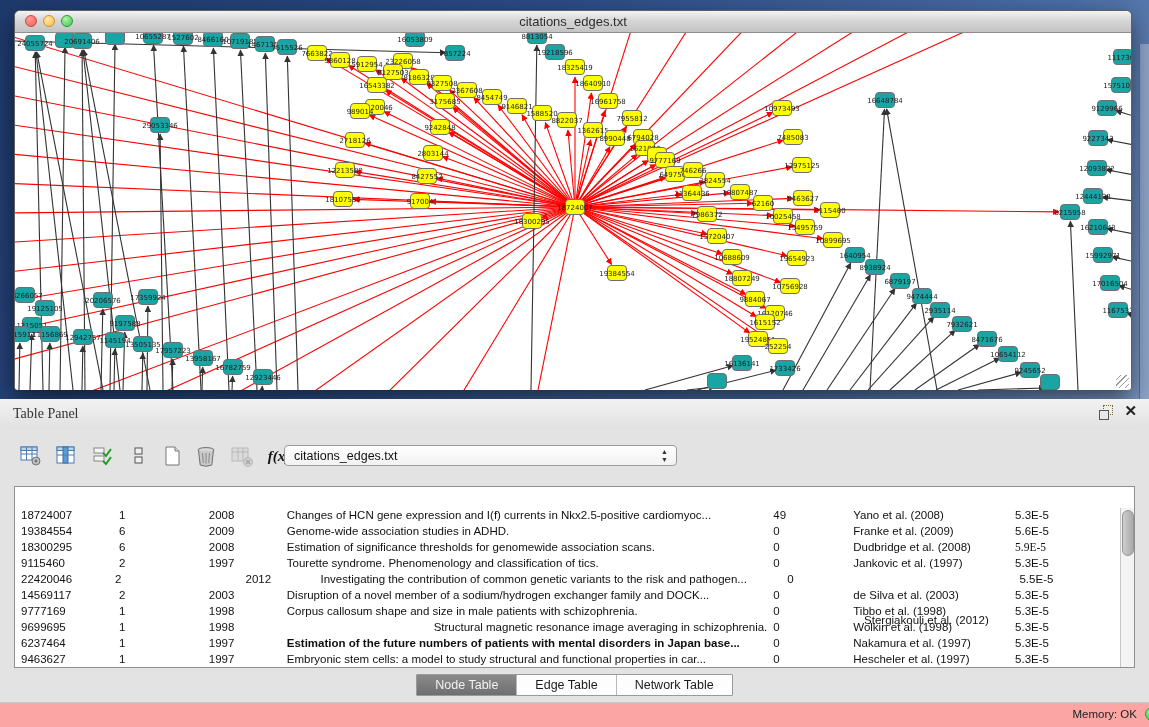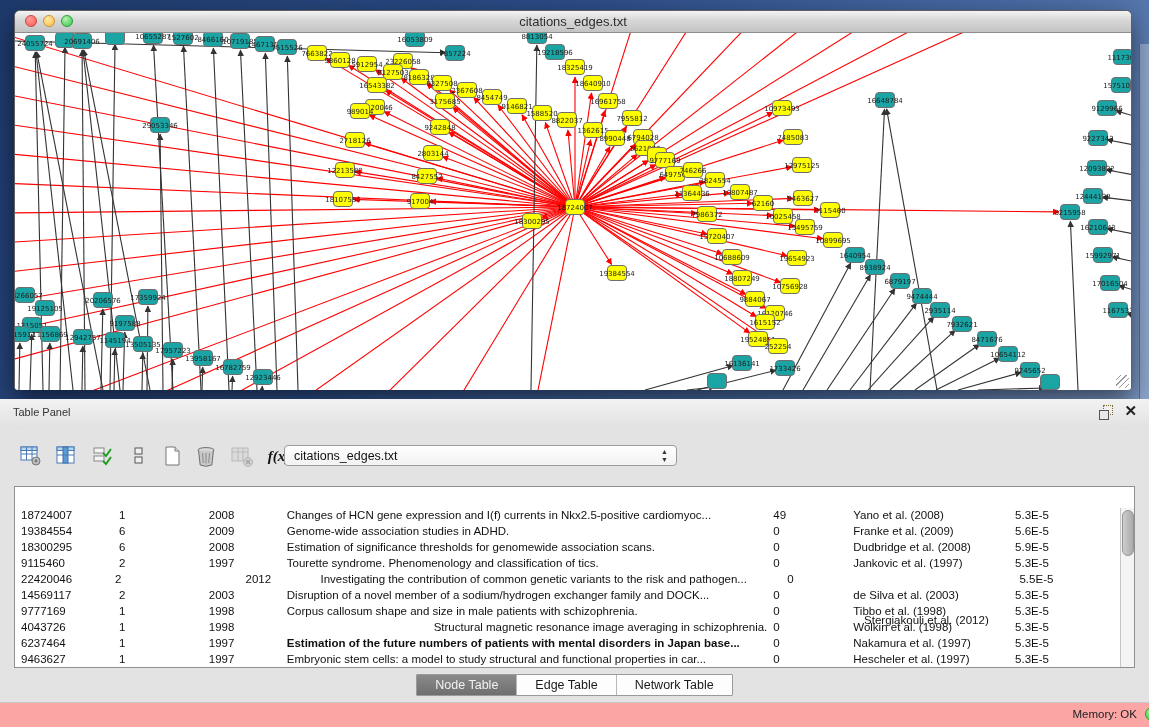--- a/index.html
+++ b/index.html
@@ -40,21 +40,21 @@
   .graph-canvas svg{position:absolute;left:0;top:0;}
   .grip{
     position:absolute;right:2px;bottom:2px;width:13px;height:13px;
     background:repeating-linear-gradient(135deg,transparent 0 3px,#9a9a9a 3px 4px);
   }
   
   .panel-header{
     position:absolute;left:0;top:399px;width:1149px;height:28px;
     background:linear-gradient(#f2f2f2,#e2e2e2);
   }
-  .panel-title{position:absolute;left:13px;top:7px;font-size:11px;color:#333;}
+  .panel-title{position:absolute;left:13px;top:7px;font-size:14px;color:#333;font-family:Liberation Serif, serif;}
   .float-icon{position:absolute;right:36px;top:6px;width:14px;height:14px;cursor:pointer;}
   .float-icon .b1{position:absolute;left:4px;top:0;width:8px;height:8px;border:1px dotted #7a6a30;background:#eee;}
   .float-icon .b2{position:absolute;left:0;top:5px;width:8px;height:8px;border:1px solid #555;background:#e8e8e8;}
   .close-icon{position:absolute;right:12px;top:4px;font-size:15px;font-weight:bold;color:#222;cursor:pointer;line-height:16px;}
   .toolbar{position:absolute;left:14px;top:441px;height:34px;width:1120px;}
   .tool{position:absolute;top:2px;width:26px;height:28px;cursor:pointer;}
   .tool svg{display:block;margin:2px auto 0;}
   .fx{font-family:"Liberation Serif",serif;font-style:italic;font-weight:bold;font-size:15px;color:#111;line-height:26px;text-align:center;}
   .dropdown{
     position:absolute;left:270px;top:4px;width:393px;height:21px;
@@ -614,21 +614,21 @@
         <div class="td" style="width: 162px;">Franke et al. (2009)</div>
         <div class="td" style="width: 112px;">5.6E-5</div>
       </div>
       <div class="tr">
         <div class="td" style="width: 98px;">18300295</div>
         <div class="td" style="width: 90px;">6</div>
         <div class="td" style="width: 78px;">2008</div>
         <div class="td" style="width: 487px;">Estimation of significance thresholds for genomewide association scans.</div>
         <div class="td" style="width: 80px;">0</div>
         <div class="td" style="width: 162px;">Dudbridge et al. (2008)</div>
-        <div class="td" style="width: 112px;">5.9E-5</div>
+        <div class="td" style="width: 112px; font-family: Liberation Serif, serif;">5.9E-5</div>
       </div>
       <div class="tr">
         <div class="td" style="width: 98px;">9115460</div>
         <div class="td" style="width: 90px;">2</div>
         <div class="td" style="width: 78px;">1997</div>
         <div class="td" style="width: 487px;">Tourette syndrome. Phenomenology and classification of tics.</div>
         <div class="td" style="width: 80px;">0</div>
         <div class="td" style="width: 162px;">Jankovic et al. (1997)</div>
         <div class="td" style="width: 112px;">5.3E-5</div>
       </div>
@@ -653,21 +653,21 @@
       <div class="tr">
         <div class="td" style="width: 98px;">9777169</div>
         <div class="td" style="width: 90px;">1</div>
         <div class="td" style="width: 78px;">1998</div>
         <div class="td" style="width: 487px;">Corpus callosum shape and size in male patients with schizophrenia.</div>
         <div class="td" style="width: 80px;">0</div>
         <div class="td" style="width: 162px;">Tibbo et al. (1998)</div>
         <div class="td" style="width: 112px;">5.3E-5</div>
       </div>
       <div class="tr">
-        <div class="td" style="width: 98px;">4043726</div>
+        <div class="td" style="width: 98px;">9699695</div>
         <div class="td" style="width: 90px;">1</div>
         <div class="td" style="width: 78px;">1998</div>
         <div class="td" style="width: 487px; text-align: right;">Structural magnetic resonance image averaging in schizophrenia.</div>
         <div class="td" style="width: 80px;">0</div>
         <div class="td" style="width: 162px;">Wolkin et al. (1998)</div>
         <div class="td" style="width: 112px;">5.3E-5</div>
       </div>
       <div class="tr">
         <div class="td" style="width: 98px;">6237464</div>
         <div class="td" style="width: 90px;">1</div>

